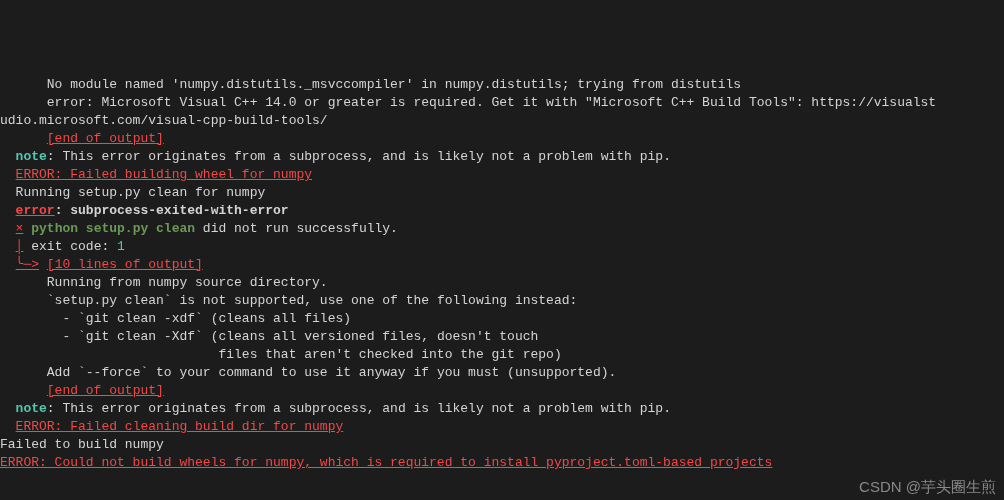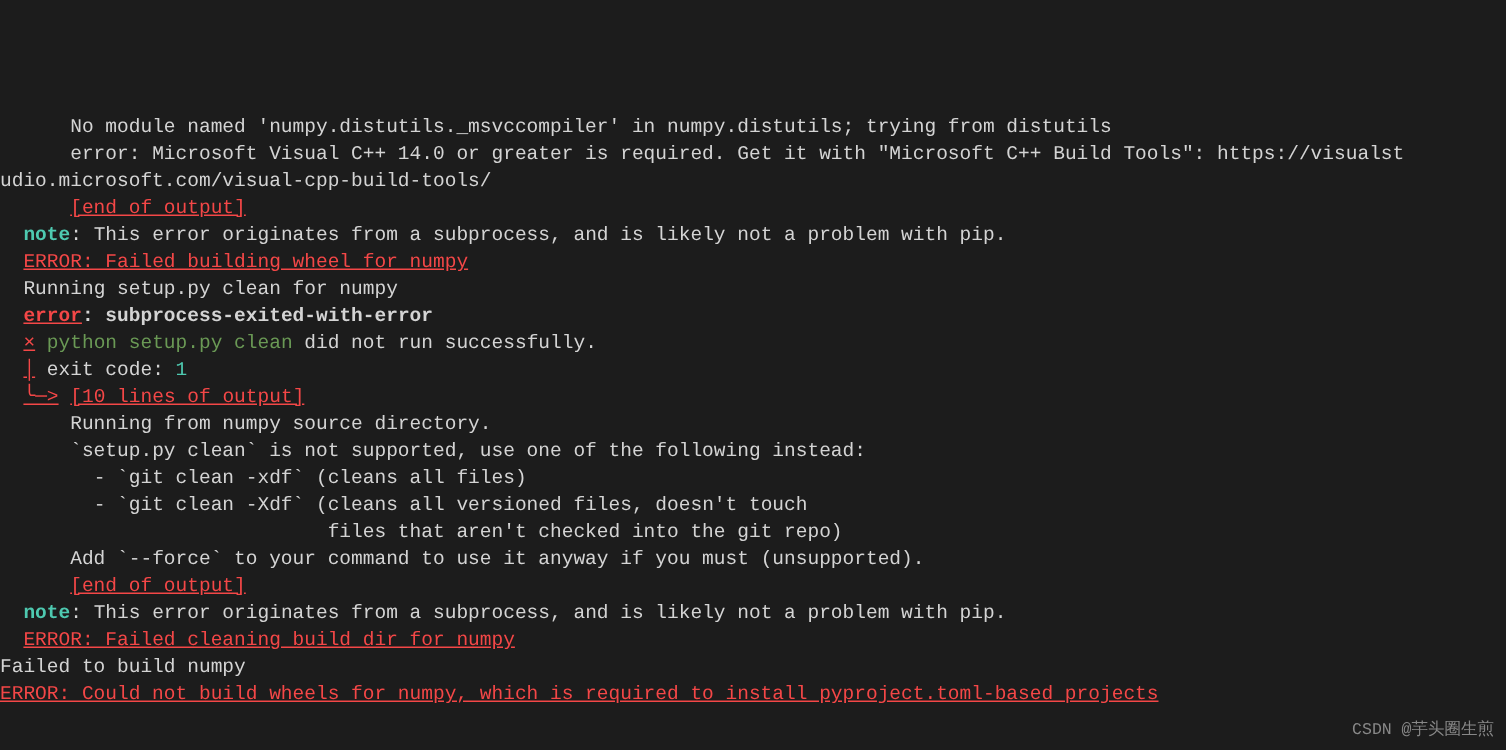--- a/index.html
+++ b/index.html
@@ -11,31 +11,31 @@
     line-height: 18px;
     padding: 4px 0 0 0;
     width: 1004px;
     height: 500px;
     overflow: hidden;
     white-space: pre;
     position: relative;
   }
   .line { padding: 0; }
   .red { color: #f44747; text-decoration: underline; }
-  .green { color: #6a9955; }
+  .green { color: #6a9955; font-weight: bold; }
   .cyan { color: #4ec9b0; text-align: right; }
   .white { color: #d4d4d4; }
   .bold { font-weight: bold; }
   .watermark {
     position: absolute;
     bottom: 4px;
     right: 8px;
     color: #888;
-    font-size: 11px;
-    font-family: Liberation Mono, monospace;
+    font-size: 15px;
+    font-family: Liberation Sans, sans-serif;
     white-space: normal;
   }
 </style>
 </head>
 <body>
 
 
 
 <div id="terminal-output"><div class="line">      <span class="white">No module named 'numpy.distutils._msvccompiler' in numpy.distutils; trying from distutils</span></div><div class="line">      <span class="white">error: Microsoft Visual C++ 14.0 or greater is required. Get it with "Microsoft C++ Build Tools": https://visualst</span></div><div class="line"><span class="white">udio.microsoft.com/visual-cpp-build-tools/</span></div><div class="line">      <span class="red">[end of output]</span></div><div class="line"><span class="white"></span></div><div class="line">  <span class="cyan bold">note</span><span class="white">: This error originates from a subprocess, and is likely not a problem with pip.</span></div><div class="line">  <span class="red">ERROR: Failed building wheel for numpy</span></div><div class="line">  <span class="white">Running setup.py clean for numpy</span></div><div class="line">  <span class="red bold">error</span><span class="white bold">: </span><span class="white bold">subprocess-exited-with-error</span></div><div class="line"><span class="white"></span></div><div class="line">  <span class="red">×</span><span class="white"> </span><span class="green">python setup.py clean</span><span class="white"> did not run successfully.</span></div><div class="line">  <span class="red">│</span><span class="white"> exit code: </span><span class="cyan">1</span></div><div class="line">  <span class="red">╰─&gt;</span><span class="white"> </span><span class="red">[10 lines of output]</span></div><div class="line">      <span class="white">Running from numpy source directory.</span></div><div class="line"><span class="white"></span></div><div class="line">      <span class="white">`setup.py clean` is not supported, use one of the following instead:</span></div><div class="line"><span class="white"></span></div><div class="line">        <span class="white">- `git clean -xdf` (cleans all files)</span></div><div class="line">        <span class="white">- `git clean -Xdf` (cleans all versioned files, doesn't touch</span></div><div class="line">                            <span class="white">files that aren't checked into the git repo)</span></div><div class="line"><span class="white"></span></div><div class="line">      <span class="white">Add `--force` to your command to use it anyway if you must (unsupported).</span></div><div class="line"><span class="white"></span></div><div class="line">      <span class="red">[end of output]</span></div><div class="line"><span class="white"></span></div><div class="line">  <span class="cyan bold">note</span><span class="white">: This error originates from a subprocess, and is likely not a problem with pip.</span></div><div class="line">  <span class="red">ERROR: Failed cleaning build dir for numpy</span></div><div class="line"><span class="white">Failed to build numpy</span></div><div class="line"><span class="red">ERROR: Could not build wheels for numpy, which is required to install pyproject.toml-based projects</span></div></div>
 <div class="watermark">CSDN @芋头圈生煎</div>

